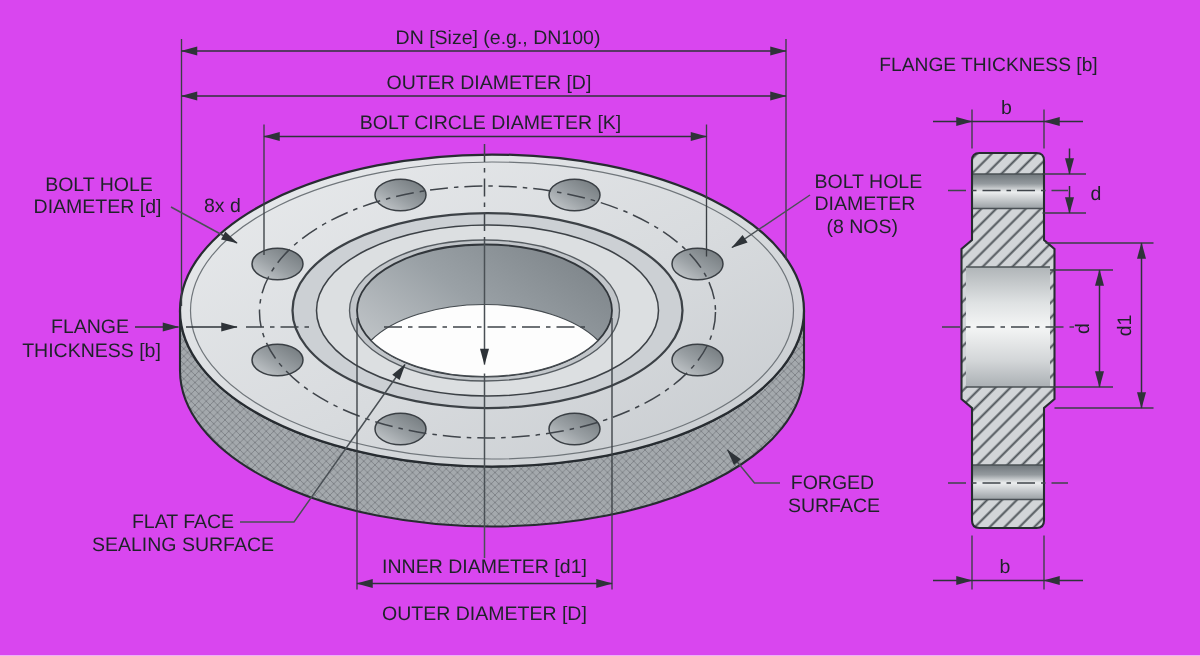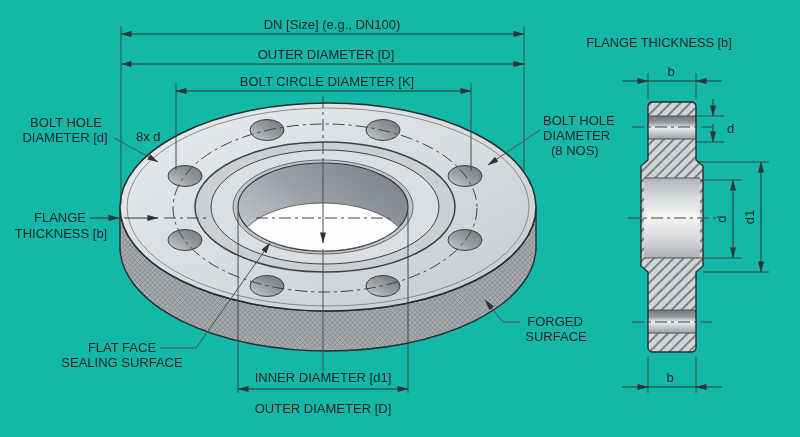--- a/index.html
+++ b/index.html
@@ -1,16 +1,16 @@
 <!DOCTYPE html>
 <html><head>
 <meta charset="utf-8">
 <style>
   html,body{margin:0;padding:0;background:#ffffff;}
-  .stage{width:800px;height:437px;position:relative;background:#14b8a6;overflow:hidden;}
+  .stage{width:800px;height:437px;position:relative;background:#d946ef;overflow:hidden;}
   text{font-family:"Liberation Sans",sans-serif;fill:#1e2328;}
   .lbl{font-size:13px;}
   .ttl{font-size:12.8px;}
   .dimline{stroke:#2e3338;stroke-width:1;fill:none;}
   .ext{stroke:#3a3f44;stroke-width:0.9;fill:none;}
   .cl{stroke:#3f444a;stroke-width:1;fill:none;stroke-dasharray:12 4 3 4;}
   .thin{stroke:#4a5055;stroke-width:1;fill:none;}
 </style>
 </head>
 <body>

